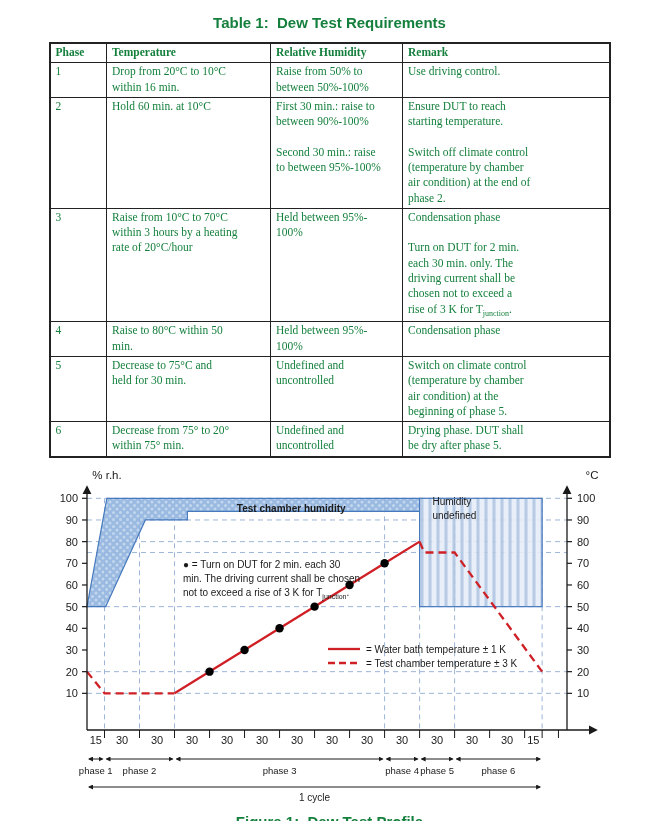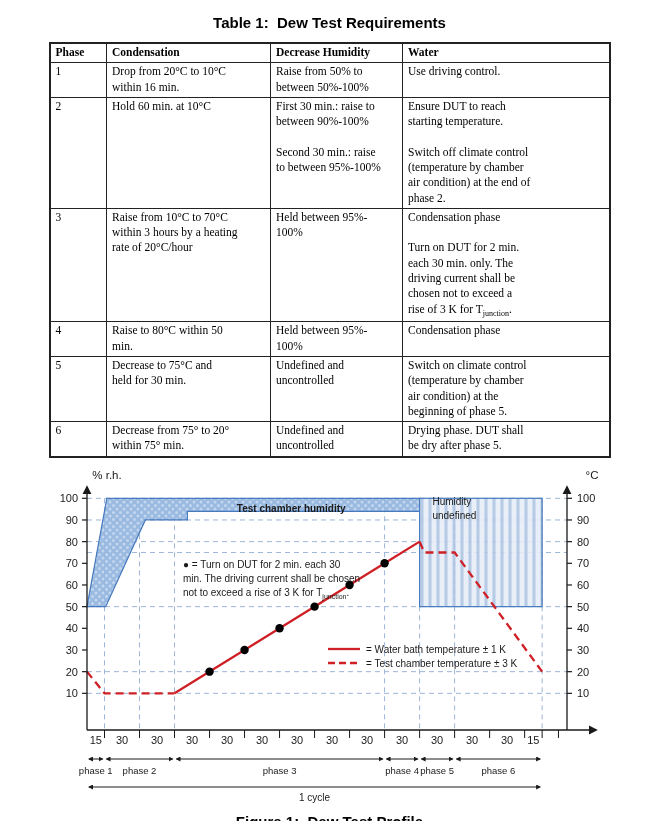--- a/index.html
+++ b/index.html
@@ -1,16 +1,16 @@
 <!DOCTYPE html>
 <html><head>
 <meta charset="utf-8">
 <style>
   html,body{margin:0;padding:0;background:#ffffff;}
-  .page{width:659px;height:821px;background:#fff;font-family:"Liberation Sans",sans-serif;color:#000000;overflow:hidden;}
+  .page{width:659px;height:821px;background:#fff;font-family:"Liberation Sans",sans-serif;color:#15803d;overflow:hidden;}
   .title{white-space:pre;text-align:center;font-size:15px;font-weight:bold;margin:0;padding-top:14px;padding-bottom:11px;}
   table.req{border-collapse:collapse;margin:0 auto;table-layout:fixed;width:560px;font-family:Liberation Serif, serif;}
   table.req th, table.req td{
     border:1px solid #222;
     font-size:11.5px;line-height:1.33;
     vertical-align:top;text-align:left;
     padding:1px 5px 2px 5px;
     white-space:pre-line;
   }
   table.req{border:2px solid #222;}
@@ -36,23 +36,23 @@
   <table class="req">
     <colgroup>
         <col class="w-phase">
         <col class="w-temp">
         <col class="w-hum">
         <col class="w-rem">
       </colgroup>
     <thead>
       <tr>
         <th class="c-phase">Phase</th>
-        <th>Condensation</th>
-        <th>Decrease Humidity</th>
-        <th>Water</th>
+        <th>Temperature</th>
+        <th>Relative Humidity</th>
+        <th>Remark</th>
       </tr>
     </thead>
     <tbody>
       <tr>
         <td class="c-phase">1</td>
         <td>Drop from 20°C to 10°C
 within 16 min.</td>
         <td>Raise from 50% to
 between 50%-100%</td>
         <td>Use driving control.</td>

